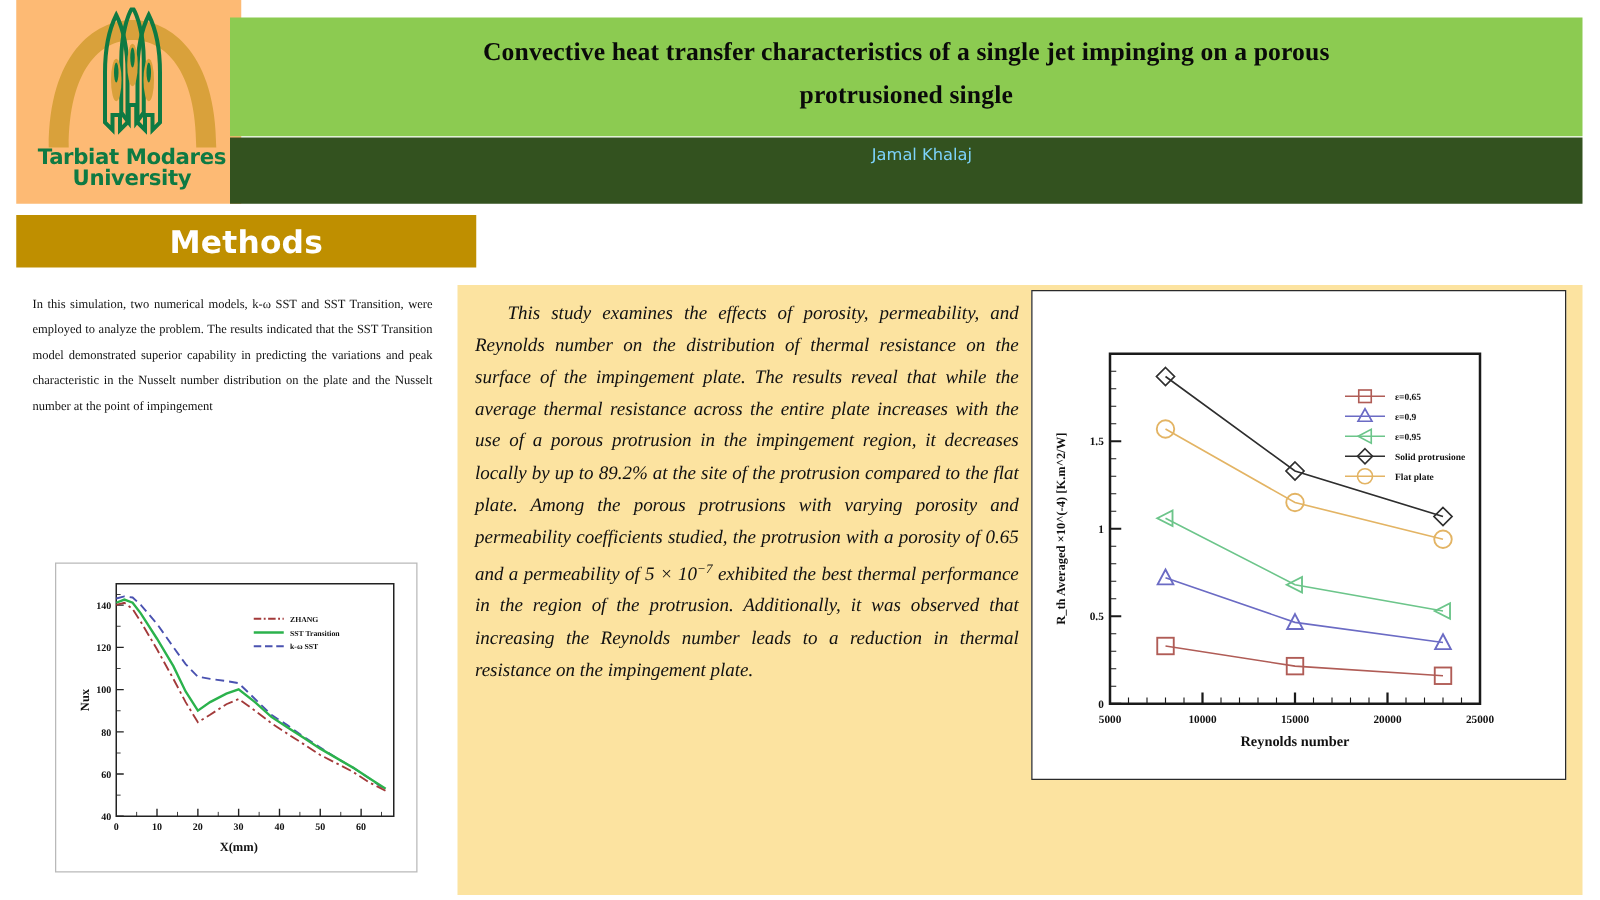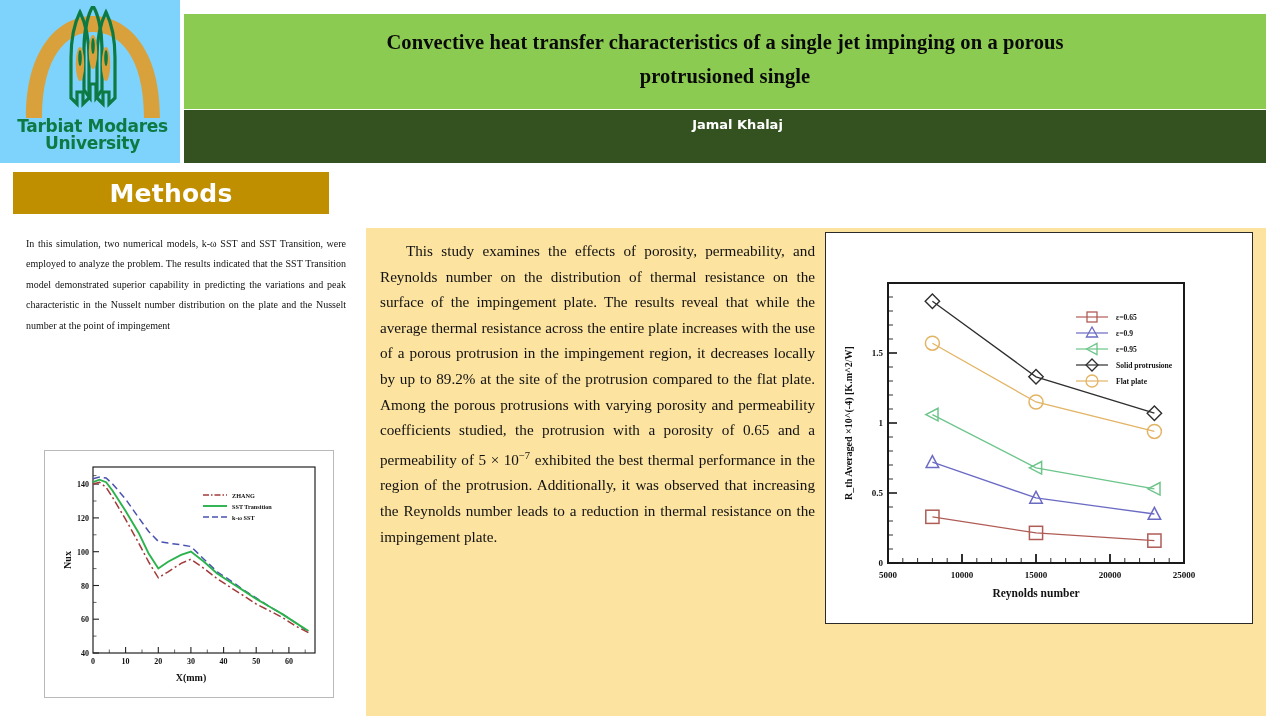--- a/index.html
+++ b/index.html
@@ -3,21 +3,21 @@
 <meta charset="utf-8">
 <style>
   html,body{margin:0;padding:0;}
   body{
     width:1280px;height:720px;overflow:hidden;background:#ffffff;
     font-family:"Liberation Serif", serif;
   }
   #poster{position:relative;width:1280px;height:720px;}
 
   
-  #logo-box{position:absolute;left:0;top:0;width:180px;height:163px;background:#7dd3fc;}
+  #logo-box{position:absolute;left:13px;top:0;width:180px;height:163px;background:#fdba74;}
   #logo-svg{position:absolute;left:18px;top:6px;}
   #logo-name{
     position:absolute;left:10px;top:118px;width:165px;text-align:center;
     font-family:"DejaVu Sans", sans-serif;font-weight:bold;color:#0E7A43;
     font-size:17px;line-height:17px;letter-spacing:-0.3px;
   }
   #logo-name .l2{display:block;}
 
   #title-banner{
     position:absolute;left:184px;top:14px;width:1082px;height:95px;
@@ -27,33 +27,33 @@
   #title-text{
     font-family:"Liberation Serif", serif;font-weight:bold;color:#0a0a0a;
     font-size:20.5px;line-height:34px;text-align:center;letter-spacing:0.1px;
   }
   #author-banner{
     position:absolute;left:184px;top:110px;width:1082px;height:53px;
     background:#33521F;display:flex;align-items:flex-start;justify-content:center;
     box-sizing:border-box;padding-top:7px;
   }
   #author-text{
-    font-family:"DejaVu Sans", sans-serif;font-weight:bold;color:#ffffff;font-size:13px;margin-left:25px;
+    font-family:"DejaVu Sans", sans-serif;font-weight:normal;color:#7dd3fc;font-size:13px;margin-left:25px;
   }
 
   
   .sec-bar{
     position:absolute;height:42px;background:#BF8F00;
     display:flex;align-items:center;justify-content:center;
   }
   .sec-bar span{
     font-family:"DejaVu Sans", sans-serif;font-weight:bold;color:#ffffff;
     font-size:25px;letter-spacing:0.2px;
   }
-  #bar-methods{left:13px;top:172px;width:316px;}
+  #bar-methods{left:13px;top:172px;width:368px;}
   #bar-outcomes{left:369px;top:172px;width:897px;}
 
   
   #methods-col{position:absolute;left:13px;top:228px;width:344px;height:480px;}
   #methods-text{
     position:absolute;left:13px;top:6px;width:320px;
     font-size:10px;line-height:20.4px;text-align:justify;color:#111;
     font-family:"Liberation Serif", serif;
   }
   #methods-fig{
@@ -62,20 +62,21 @@
   }
 
   
   #outcomes-panel{
     position:absolute;left:366px;top:228px;width:900px;height:488px;background:#FCE3A0;
   }
   #outcomes-text{
     position:absolute;left:14px;top:10px;width:435px;
     font-size:15.2px;line-height:25.6px;text-align:justify;color:#111;
     font-family:"Liberation Serif", serif;
+    font-style:italic;
   }
   #outcomes-text .indent{display:inline-block;width:26px;}
   .sup{font-size:10.5px;vertical-align:super;}
   #outcomes-fig{
     position:absolute;left:459px;top:4px;width:428px;height:392px;
     background:#ffffff;border:1.5px solid #2a2a2a;box-sizing:border-box;
   }
 
   
   .ctick{font-family:"Liberation Serif", serif;font-weight:bold;fill:#111;}

